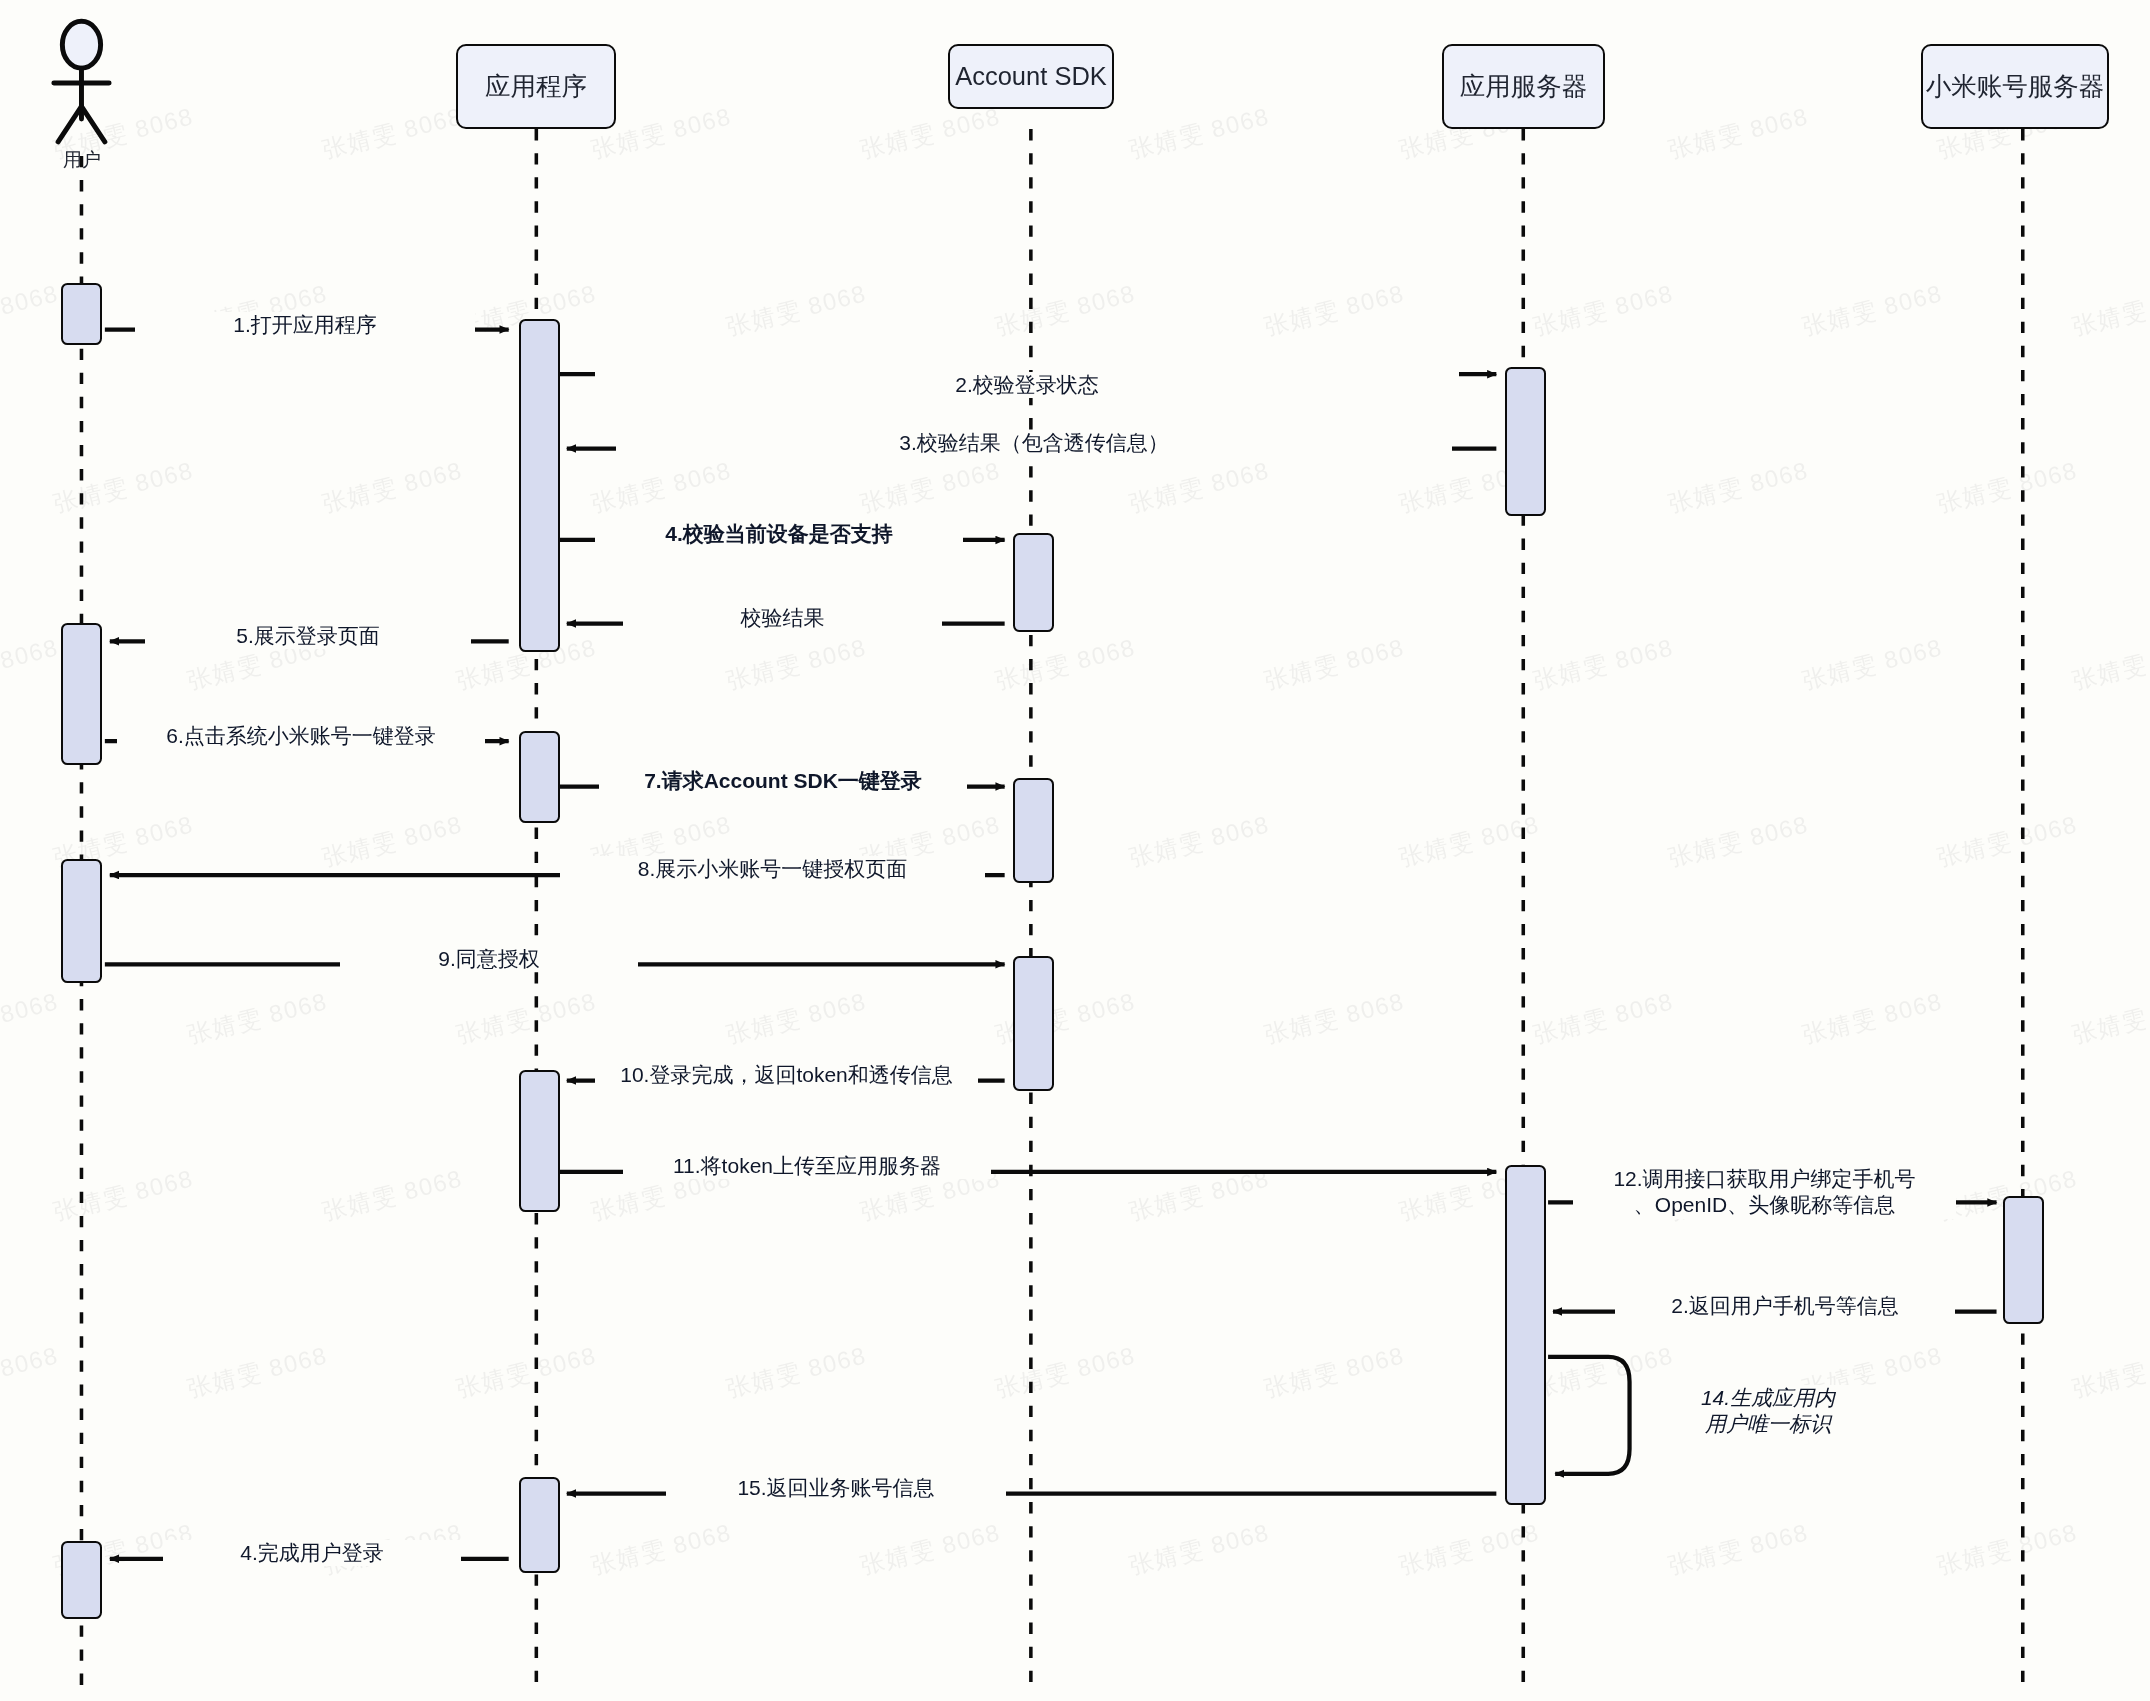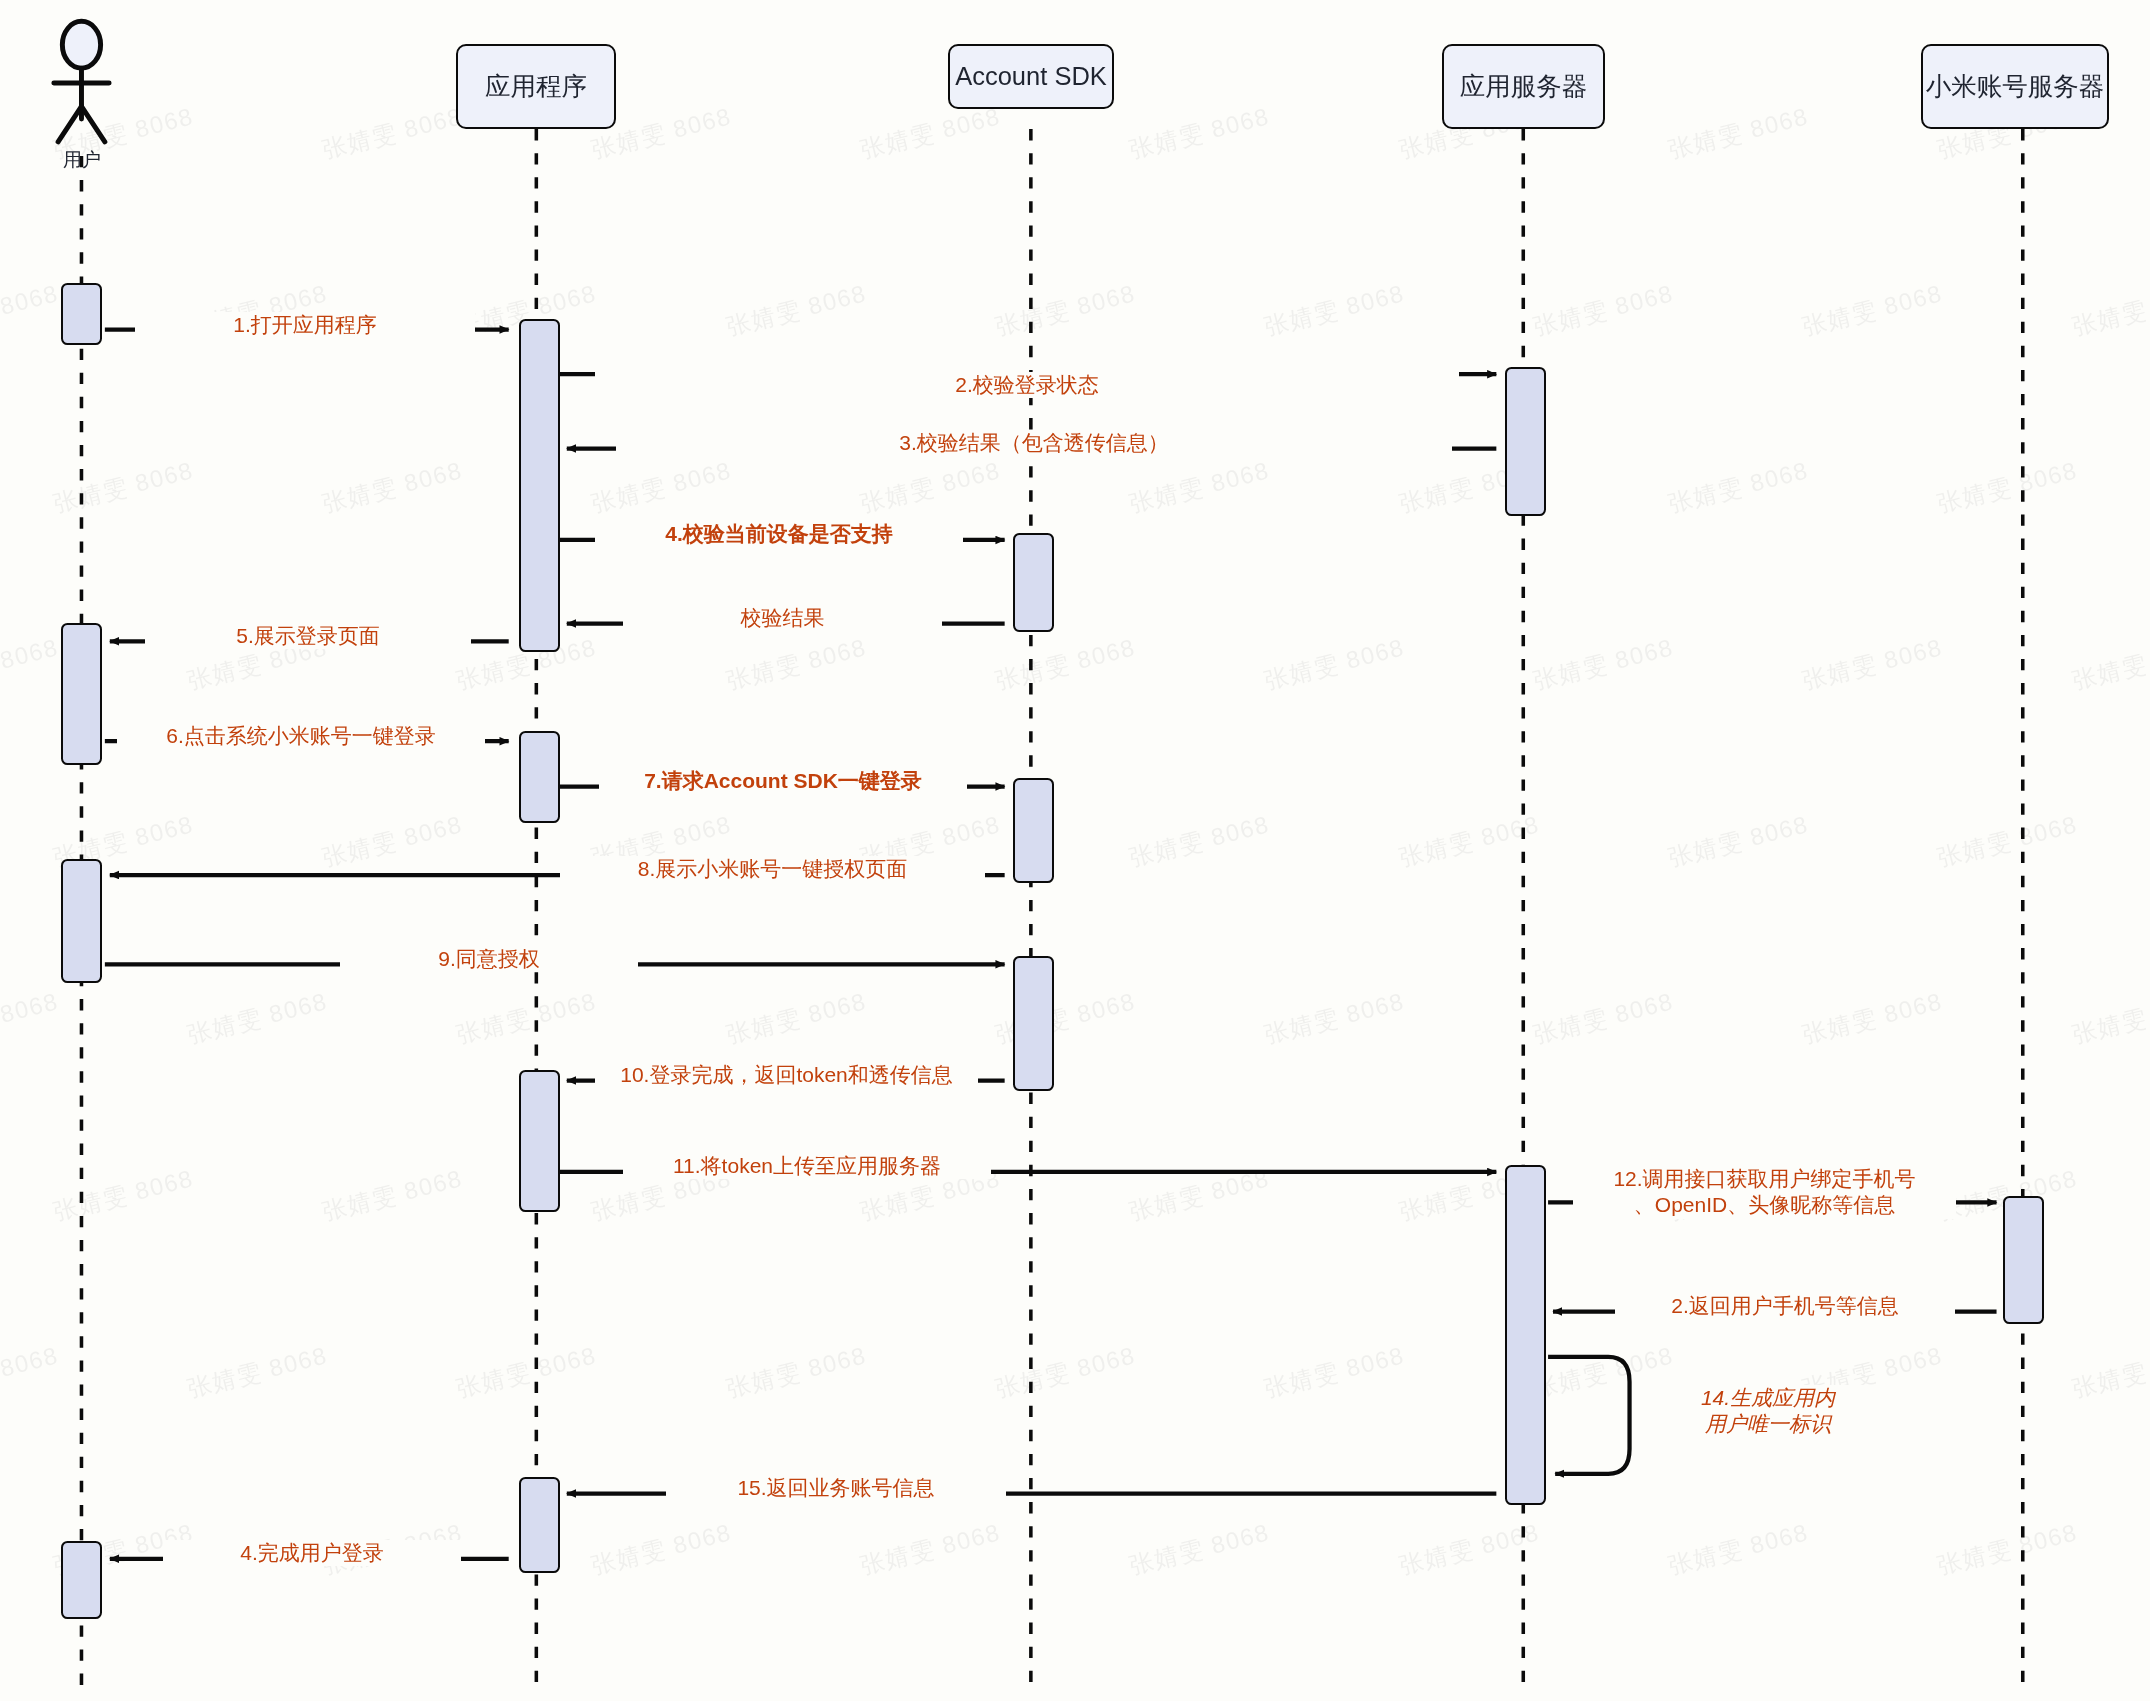--- a/index.html
+++ b/index.html
@@ -52,21 +52,21 @@
     position:absolute;
     background:#d7dcf0;
     border:2.8px solid #0b0b0b;
     border-radius:6.4px;
     box-sizing:border-box;
   }
 
   
   .msg-label{
     position:absolute;
-    color:#c2410c;
+    color:#0f172a;
     font-size:21px;
     line-height:1.26;
     white-space:nowrap;
     text-align:center;
     background:#fdfdfa;
     padding:0 6.4px;
     box-sizing:border-box;
   }
   .msg-label.bold{font-weight:bold;}
   .msg-label.wrap{white-space:normal;}

